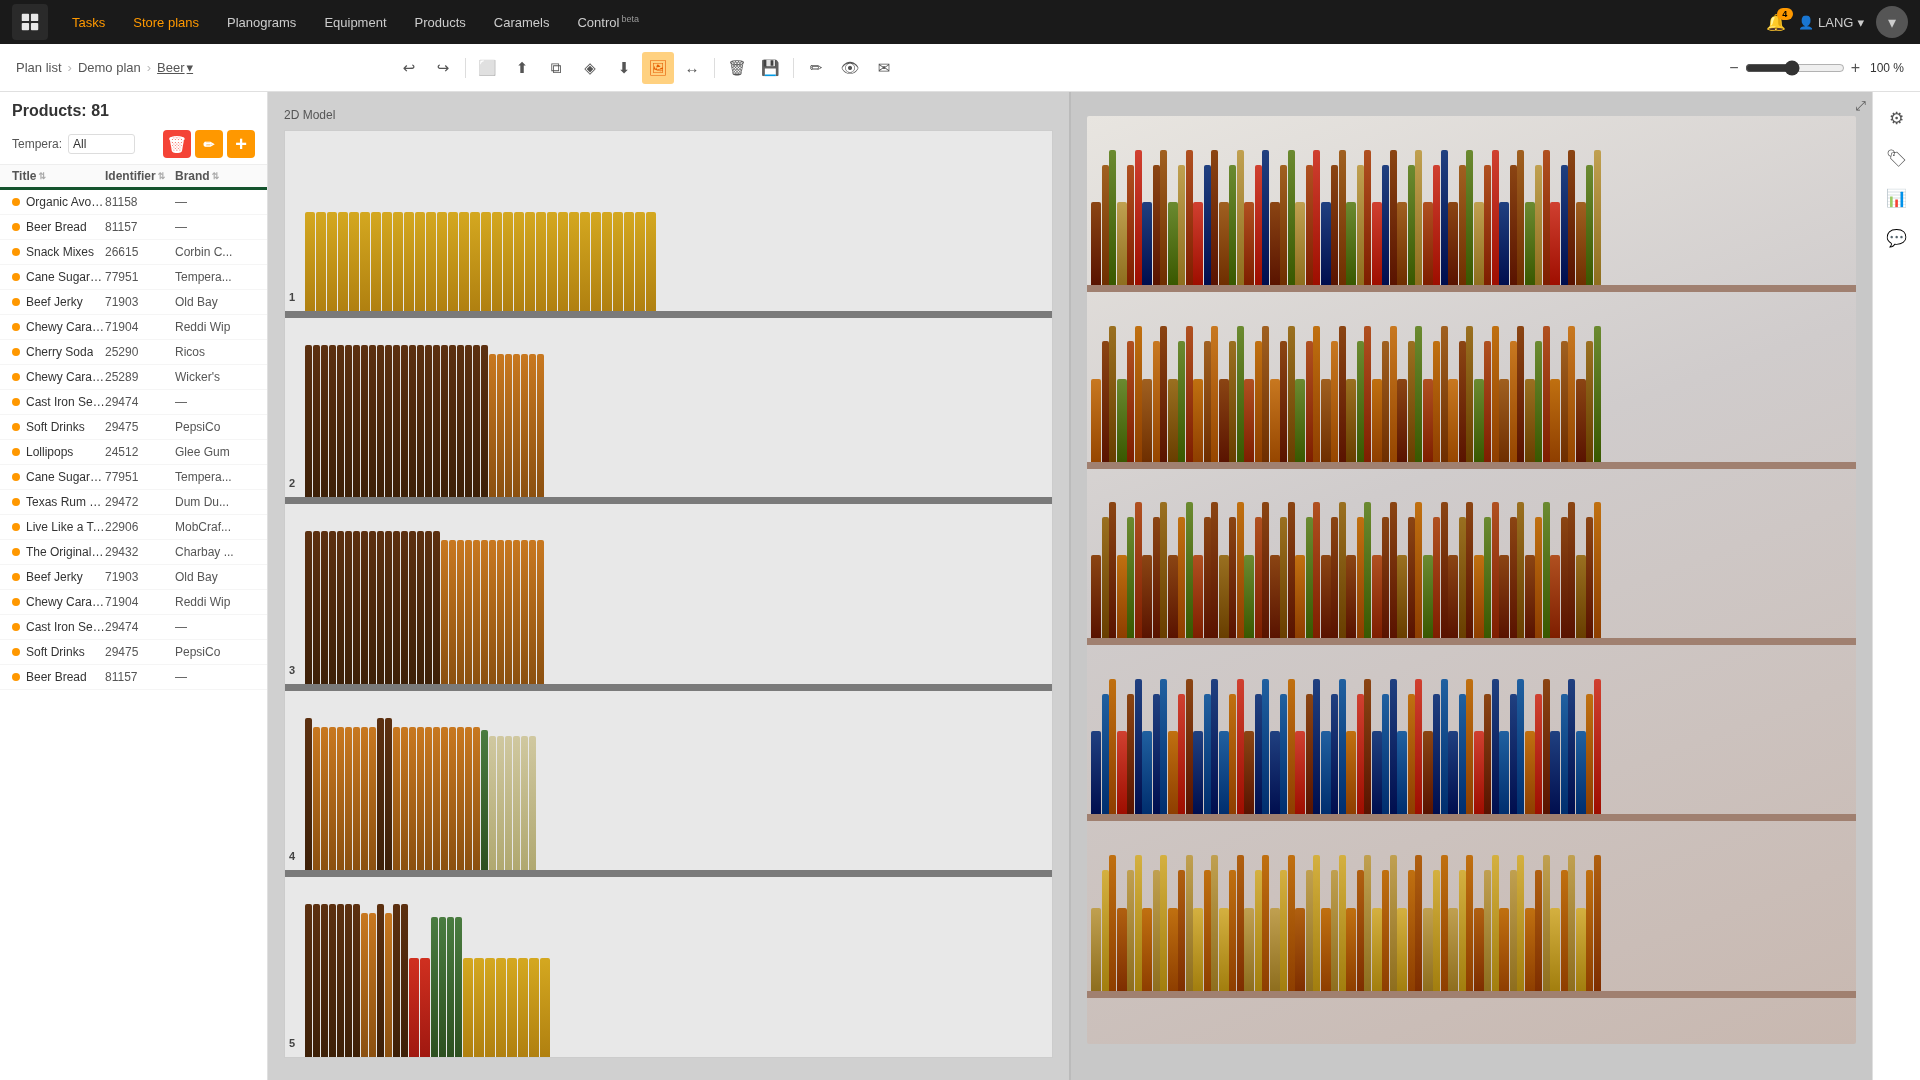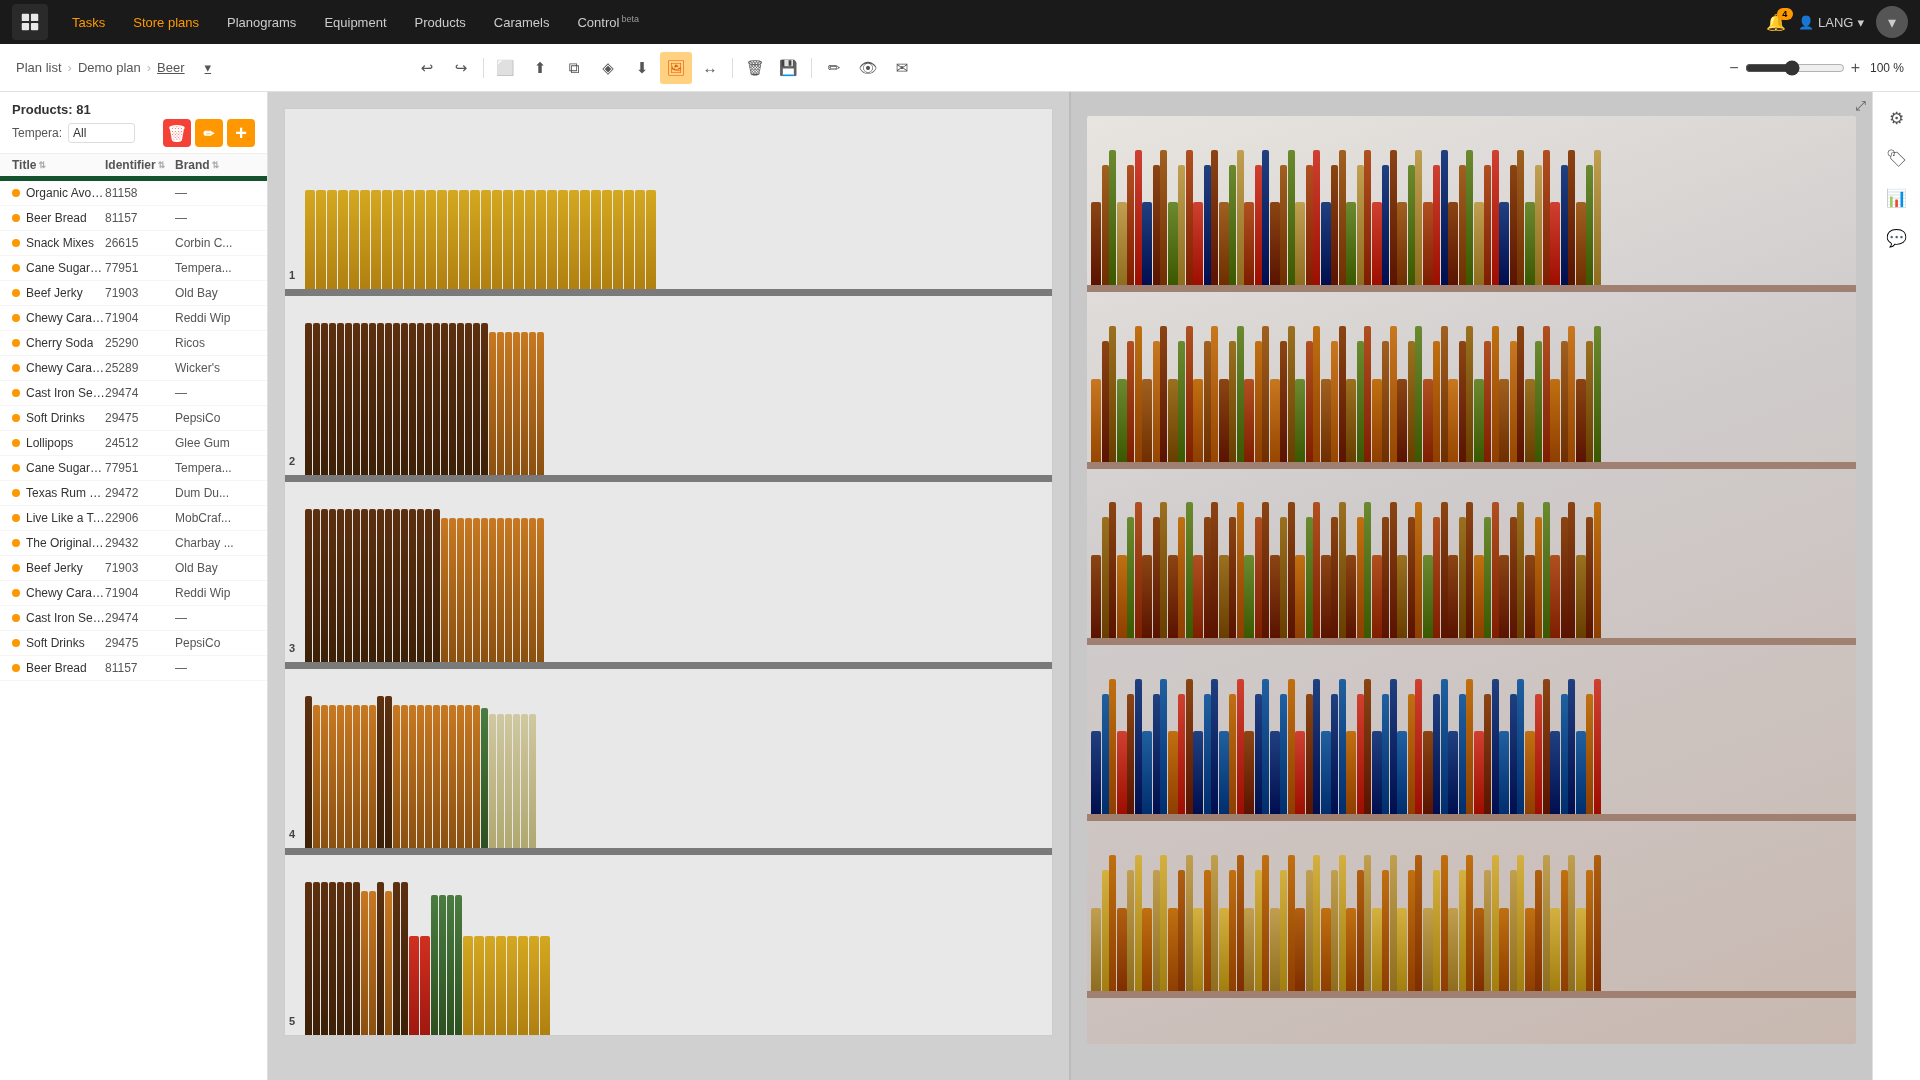--- a/index.html
+++ b/index.html
@@ -34,42 +34,42 @@
     .nav-avatar { width: 32px; height: 32px; border-radius: 50%; background: #555; cursor: pointer; display: flex; align-items: center; justify-content: center; color: #ccc; }
 
     
     .breadcrumb-bar {
       display: flex; align-items: center; justify-content: space-between;
       background: #fff; height: 48px; padding: 0 16px;
       border-bottom: 1px solid #e0e0e0;
     }
     .breadcrumb { display: flex; align-items: center; gap: 6px; font-size: 13px; color: #555; }
     .breadcrumb .sep { color: #bbb; }
-    .breadcrumb .current { display: flex; align-items: center; gap: 20px; cursor: pointer; text-decoration: underline; }
+    .breadcrumb .current { display: flex; align-items: center; gap: 2px; cursor: pointer; text-decoration: underline; }
     .toolbar-icons { display: flex; align-items: center; gap: 2px; }
     .toolbar-btn {
       width: 32px; height: 32px; display: flex; align-items: center; justify-content: center;
       cursor: pointer; border-radius: 3px; color: #555; font-size: 15px;
     }
     .toolbar-btn.active { background: #ffd180; color: #e65c00; }
     .toolbar-sep { width: 1px; height: 20px; background: #ddd; margin: 0 4px; }
     .zoom-bar { display: flex; align-items: center; gap: 6px; font-size: 12px; color: #555; margin-left: auto; }
     .zoom-slider { width: 100px; accent-color: #333; }
     .zoom-pct { font-size: 12px; color: #333; width: 38px; text-align: right; }
 
     
     .main-layout { display: flex; height: calc(1080px - 44px - 48px); }
 
     
     .sidebar {
       width: 268px; background: #fff; border-right: 1px solid #e0e0e0;
       display: flex; flex-direction: column; flex-shrink: 0; overflow: hidden;
     }
     .sidebar-header { padding: 10px 12px 6px; border-bottom: 1px solid #eee; }
-    .products-count { font-size: 13px; font-weight: 600; color: #333; margin-bottom: 2px; }
+    .products-count { font-size: 16px; font-weight: 600; color: #333; margin-bottom: 10px; }
     .display-row { display: flex; align-items: center; justify-content: space-between; }
     .display-left { display: flex; align-items: center; gap: 6px; font-size: 12px; color: #555; }
     .display-select {
       font-size: 12px; border: 1px solid #ddd; border-radius: 3px; padding: 2px 16px 2px 4px;
       background: #fff; cursor: pointer; appearance: none; color: #333;
     }
     .sidebar-actions { display: flex; gap: 4px; }
     .action-btn {
       width: 28px; height: 28px; border-radius: 4px; display: flex; align-items: center;
       justify-content: center; cursor: pointer; font-size: 16px; font-weight: bold;
@@ -80,21 +80,21 @@
     .search-bar { padding: 8px 12px; border-bottom: 1px solid #eee; display: flex; align-items: center; gap: 6px; }
     .search-input {
       flex: 1; border: none; outline: none; font-size: 13px; color: #333;
       background: transparent;
     }
     .search-icon { color: #999; font-size: 14px; }
 
     
     .table-header {
       display: grid; grid-template-columns: 1fr 70px 80px;
-      padding: 4px 12px; border-bottom: 5px solid #14532d;
+      padding: 4px 12px; border-bottom: 3px solid #14532d;
       font-size: 12px; font-weight: 600; color: #555; background: #fafafa;
     }
     .col-header { display: flex; align-items: center; gap: 2px; cursor: pointer; }
     .sort-icon { font-size: 9px; color: #aaa; }
 
     
     .product-list { overflow-y: auto; flex: 1; }
     .product-row {
       display: grid; grid-template-columns: 1fr 70px 80px;
       padding: 5px 12px; border-bottom: 1px solid #f5f5f5;
@@ -466,20 +466,21 @@
       <span class="product-brand">—</span>
     </div>
       </div>
   </div>
 
   <div class="content-area">
 
     <div class="models-area">
 
       <div class="model-2d">
+        <div class="model-label">2D Model</div>
         <div class="shelf-visual">
           <div class="shelf2d-wrapper" id="shelf2d">
               <div class="shelf2d-row">
                 <span class="shelf-number">1</span>
                 <div class="products-visual">
                   <div style="width: 10px; height: 55%; background: linear-gradient(rgb(212, 168, 32) 0%, rgb(176, 128, 16) 100%); border-radius: 2px 2px 0px 0px; flex-shrink: 0; align-self: flex-end;"></div>
                   <div style="width: 10px; height: 55%; background: linear-gradient(rgb(212, 168, 32) 0%, rgb(176, 128, 16) 100%); border-radius: 2px 2px 0px 0px; flex-shrink: 0; align-self: flex-end;"></div>
                   <div style="width: 10px; height: 55%; background: linear-gradient(rgb(212, 168, 32) 0%, rgb(176, 128, 16) 100%); border-radius: 2px 2px 0px 0px; flex-shrink: 0; align-self: flex-end;"></div>
                   <div style="width: 10px; height: 55%; background: linear-gradient(rgb(212, 168, 32) 0%, rgb(176, 128, 16) 100%); border-radius: 2px 2px 0px 0px; flex-shrink: 0; align-self: flex-end;"></div>
                   <div style="width: 10px; height: 55%; background: linear-gradient(rgb(212, 168, 32) 0%, rgb(176, 128, 16) 100%); border-radius: 2px 2px 0px 0px; flex-shrink: 0; align-self: flex-end;"></div>

